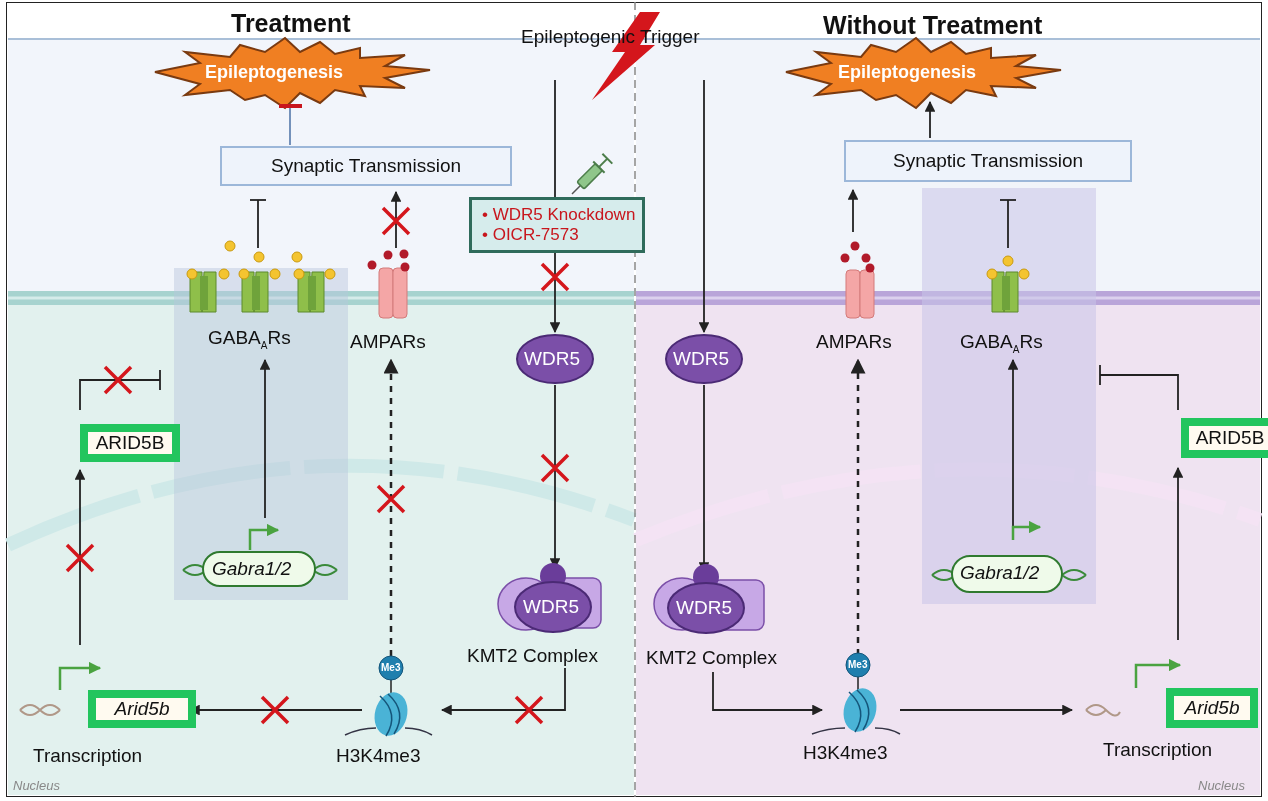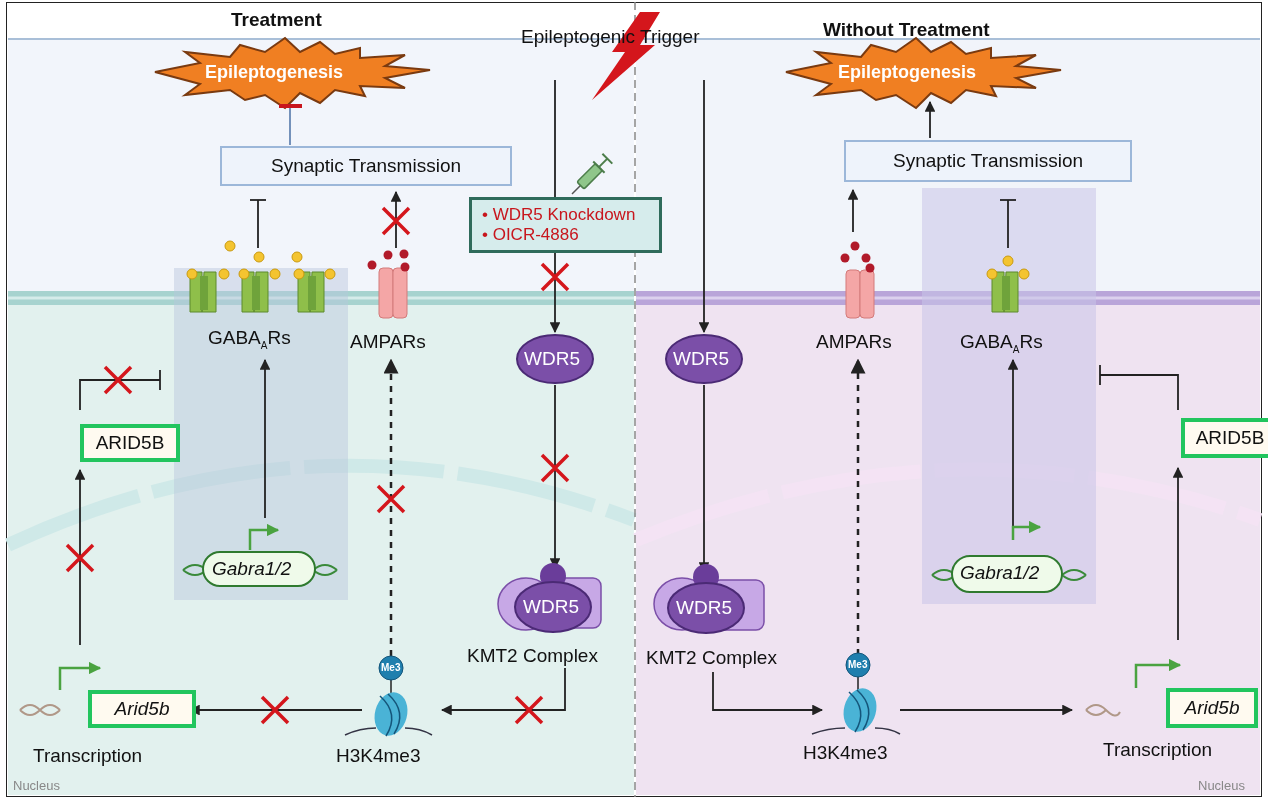--- a/index.html
+++ b/index.html
@@ -1,25 +1,25 @@
 <!DOCTYPE html>
 <html><head>
 <meta charset="utf-8">
 <style>
   html,body{margin:0;padding:0;background:#fff;}
   body{width:1268px;height:801px;position:relative;overflow:hidden;font-family:"Liberation Sans",sans-serif;}
   .frame{position:absolute;left:6px;top:2px;width:1256px;height:795px;border:1.5px solid #222;box-sizing:border-box;}
   .lbl{position:absolute;color:#111;font-size:19px;white-space:nowrap;}
-  .hdr{position:absolute;font-weight:bold;font-size:19px;color:#111;}
+  .hdr{position:absolute;font-weight:bold;font-size:25px;color:#111;}
   svg{position:absolute;left:0;top:0;}
   .box{position:absolute;box-sizing:border-box;display:flex;align-items:center;justify-content:center;margin-left:48px;}
   .syn{border:2.5px solid #9cb7d9;background:#eef3fb;font-size:19px;color:#111;}
-  .arid{border:4px solid #22c55e;background:#fffaf0;font-size:19px;color:#111;}
+  .arid{border:8px solid #22c55e;background:#fffaf0;font-size:19px;color:#111;}
   .treat{border:3px solid #2f6b5b;background:#d6ecec;flex-direction:column;align-items:flex-start;justify-content:center;padding-left:10px;color:#c8161d;font-size:17px;}
-  .nucleus{position:absolute;font-size:13px;color:#888;}
+  .nucleus{position:absolute;font-style:italic;font-size:13px;color:#888;}
 </style>
 </head>
 <body>
 
 <div class="frame"></div>
 
 <svg width="1268" height="801">
   <defs>
     <marker id="ah" viewBox="0 0 10 10" refX="9" refY="5" markerWidth="6" markerHeight="6" orient="auto-start-reverse">
       <path d="M0,0 L10,5 L0,10 z" fill="#222"></path>
@@ -253,33 +253,33 @@
   <rect x="952" y="556" width="110" height="36" rx="18" fill="#effaea" stroke="#2f7a2f" stroke-width="2"></rect>
 
   <g>
     <path d="M1086,710 Q1096,700 1106,710 Q1116,720 1120,712 M1086,710 Q1096,720 1106,710" stroke="#b09888" stroke-width="2" fill="none"></path>
     <path d="M1210,710 Q1220,700 1230,710 Q1240,720 1246,710 M1210,710 Q1220,720 1230,710" stroke="#b09888" stroke-width="2" fill="none"></path>
     <polyline points="1136,688 1136,665 1180,665" fill="none" stroke="#4aa340" stroke-width="2.5" marker-end="url(#ahg)"></polyline>
   </g>
 </svg>
 
 <div class="hdr" style="left:231px;top:9px;">Treatment</div>
-<div class="hdr" style="left:823px;top:19px;">Without Treatment</div>
+<div class="hdr" style="left:823px;top:11px;">Without Treatment</div>
 
 <div class="lbl" style="left:521px;top:26px;">Epileptogenic Trigger</div>
 
 <div class="lbl" style="left:205px;top:62px;color:#fff;font-weight:bold;font-size:18px;">Epileptogenesis</div>
 <div class="lbl" style="left:838px;top:62px;color:#fff;font-weight:bold;font-size:18px;">Epileptogenesis</div>
 
 <div class="box syn" style="left:172px;top:146px;width:292px;height:40px;">Synaptic Transmission</div>
 <div class="box syn" style="left:796px;top:140px;width:288px;height:42px;">Synaptic Transmission</div>
 
-<div class="box treat" style="left:421px;top:197px;width:193px;height:56px;">
+<div class="box treat" style="left:421px;top:197px;width:176px;height:56px;">
   <div>• WDR5 Knockdown</div>
-  <div>• OICR-4886</div>
+  <div>• OICR-7573</div>
 </div>
 
 <div class="lbl" style="left:208px;top:327px;">
   <span>GABA</span><sub style="font-size:10px;">A</sub><span>Rs</span>
 </div>
 <div class="lbl" style="left:350px;top:331px;">AMPARs</div>
 <div class="lbl" style="left:816px;top:331px;">AMPARs</div>
 <div class="lbl" style="left:960px;top:331px;">
   <span>GABA</span><sub style="font-size:10px;">A</sub><span>Rs</span>
 </div>

